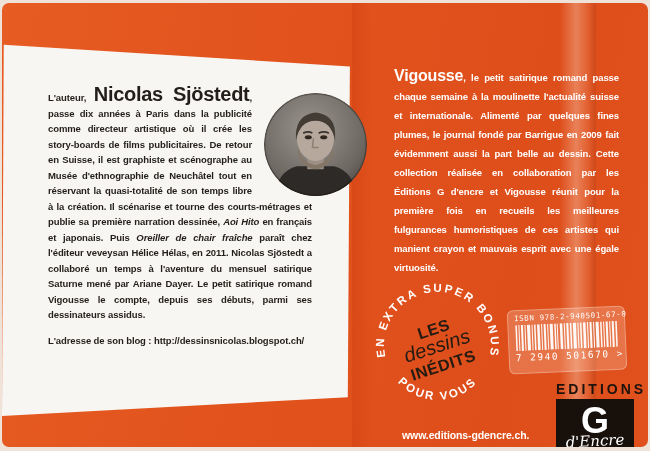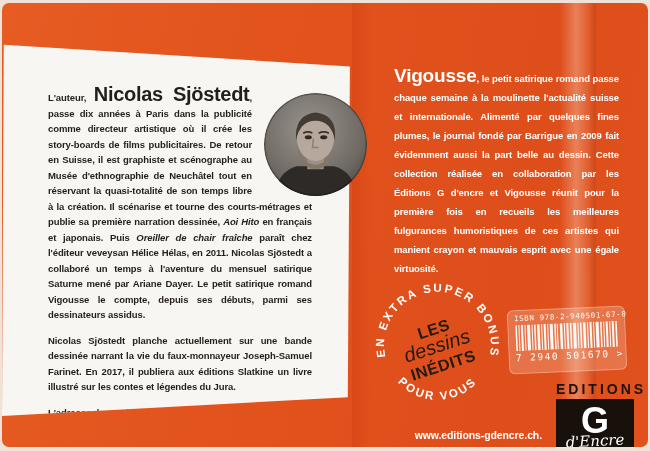--- a/index.html
+++ b/index.html
@@ -24,21 +24,21 @@
   .author-name{font-size:20px;font-weight:800;letter-spacing:-0.3px;}
   .bio-italic{font-style:italic;margin-top:20px;}
   .photo-spacer{float:right;width:54px;height:106px;margin-left:6px;}
   
   .photo{position:absolute;left:262px;top:90px;width:103px;height:103px;border-radius:50%;
          overflow:hidden;z-index:5;}
   
   .vigousse{position:absolute;left:392px;top:63px;width:225px;color:#ffffff;
             font-size:9.5px;font-weight:bold;line-height:19px;letter-spacing:-0.1px;
             text-align:justify;}
-  .vigousse-lead{font-size:19px;font-weight:800;letter-spacing:-0.2px;}
+  .vigousse-lead{font-size:16px;font-weight:800;letter-spacing:-0.2px;}
   
   .badge{position:absolute;left:371px;top:280px;width:129px;height:129px;}
   .badge text{font-family:"Liberation Sans",sans-serif;}
   .arc-text{fill:#ffffff;font-size:11.5px;font-weight:bold;letter-spacing:2.2px;}
   .badge-caps{fill:#241b13;font-weight:800;font-size:16px;letter-spacing:0.5px;}
   .badge-script{fill:#241b13;font-family:"DejaVu Serif",serif;font-style:italic;font-size:20px;}
   
   .barcode-box{position:absolute;left:506px;top:305px;width:118px;height:64px;
          background:rgba(255,220,196,0.26);border:1px solid rgba(255,255,255,0.30);
          border-radius:6px;transform:rotate(-2.5deg);padding:3px 6px;box-sizing:border-box;
@@ -50,35 +50,34 @@
          text-align:center;margin-top:1px;white-space:nowrap;}
   
   .publisher{position:absolute;left:554px;top:378px;width:86px;text-align:center;}
   .editions-label{color:#1d130c;font-size:14px;font-weight:bold;letter-spacing:3px;
          white-space:nowrap;}
   .gsquare{position:relative;margin-top:2px;width:78px;height:50px;background:#17100b;}
   .g-letter{color:#ffffff;font-size:36px;font-weight:800;line-height:44px;}
   .dencre{position:absolute;left:-8px;bottom:-1px;width:94px;color:#ffffff;
          font-family:"DejaVu Serif",serif;font-style:italic;font-size:15px;
          transform:rotate(-3deg);text-align:center;}
-  .site-url{position:absolute;left:400px;top:426px;width:140px;text-align:right;
+  .site-url{position:absolute;left:400px;top:426px;width:140px;text-align:left;
          color:#ffffff;font-size:10.5px;font-weight:bold;letter-spacing:-0.1px;}
 </style>
 </head>
 <body>
 
 <div class="scan">
   <div class="cover">
     <div class="crease"></div>
     <div class="edge-band"></div>
 
     <div class="panel">
       <div class="panel-inner">
         <p><span class="photo-spacer"></span><span class="author-intro">L'auteur, </span><span class="author-name">Nicolas Sjöstedt</span><span>, passe dix années à Paris dans la publicité comme directeur artistique où il crée les story-boards de films publicitaires. De retour en Suisse, il est graphiste et scénographe au Musée d'ethnographie de Neuchâtel tout en réservant la quasi-totalité de son temps libre à la création. Il scénarise et tourne des courts-métrages et publie sa première narration dessinée, </span><span class="bio-italic">Aoi Hito</span><span> en français et japonais. Puis </span><span class="bio-italic">Oreiller de chair fraîche</span><span> paraît chez l'éditeur veveysan Hélice Hélas, en 2011. Nicolas Sjöstedt a collaboré un temps à l'aventure du mensuel satirique Saturne mené par Ariane Dayer. Le petit satirique romand Vigousse le compte, depuis ses débuts, parmi ses dessinateurs assidus.</span></p>
-        <p>Nicolas Sjöstedt planche actuellement sur une bande dessinée narrant la vie du faux-monnayeur Joseph-Samuel Farinet. En 2017, il publiera aux éditions Slatkine un livre illustré sur les contes et légendes du Jura.</p>
         <p>L'adresse de son blog : http://dessinsnicolas.blogspot.ch/</p>
       </div>
     </div>
 
     <div class="photo">
       <svg width="103" height="103" viewBox="0 0 100 100">
         <defs>
           <radialGradient id="pbg" cx="45%" cy="35%" r="75%">
             <stop offset="0%" stop-color="#9b9590"></stop>
             <stop offset="70%" stop-color="#6e6862"></stop>

